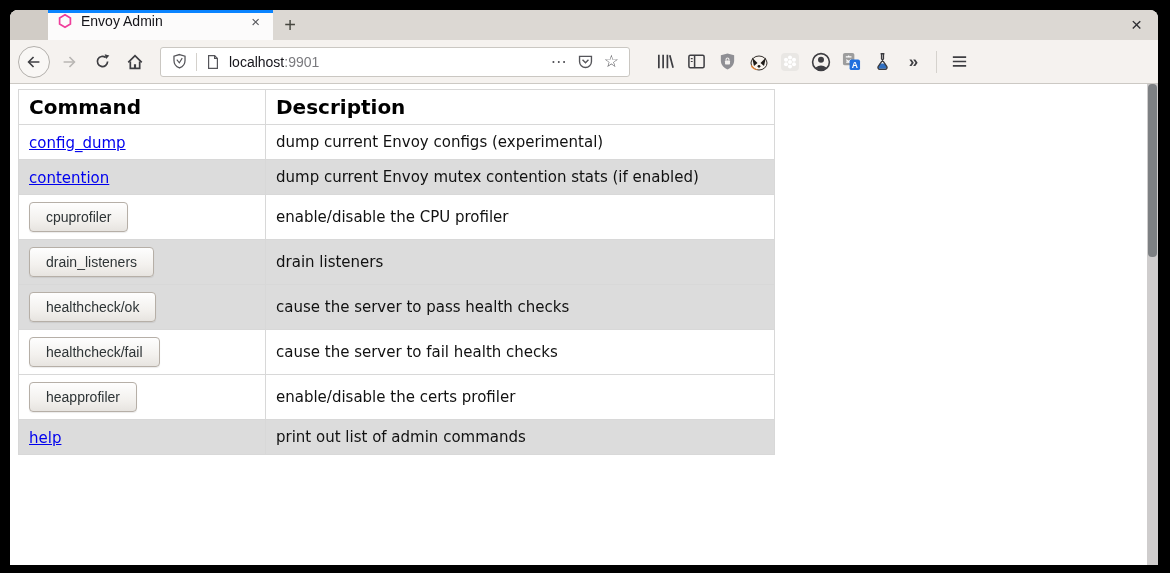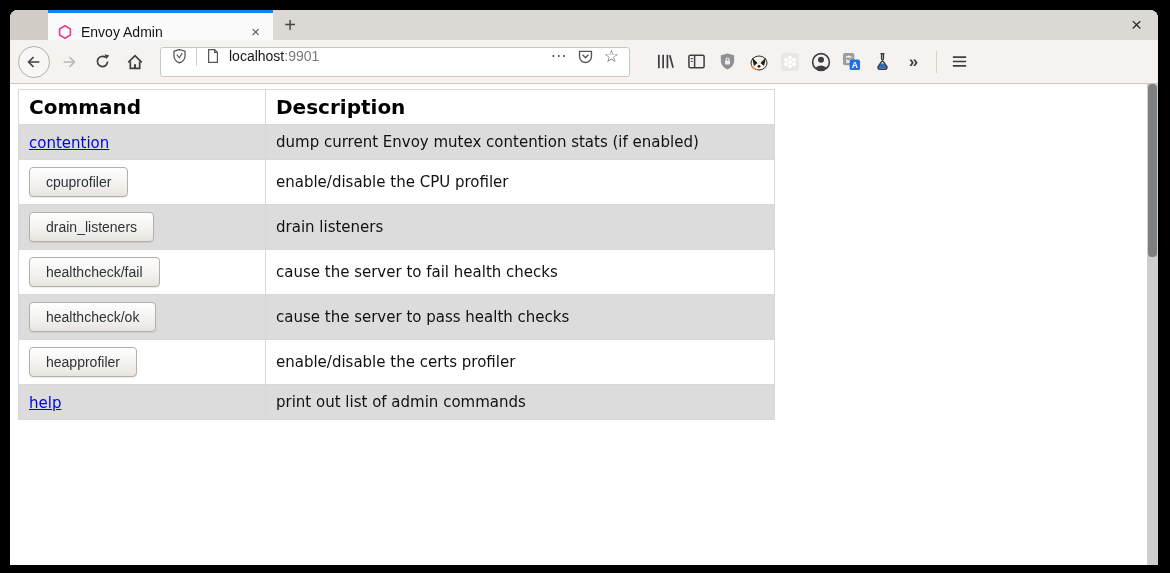--- a/index.html
+++ b/index.html
@@ -14,37 +14,37 @@
   body{background:#000;font-family:"Liberation Sans",sans-serif;position:relative;}
 
   .window{position:absolute;left:10px;top:10px;width:1148px;height:555px;
           border-radius:8px 8px 0 0;overflow:hidden;background:#fff;
           display:flex;flex-direction:column;}
 
   
   .tabbar{height:30px;background:#dcd8d3;display:flex;align-items:stretch;flex:none;}
   .tab-spacer{width:38px;background:#d1ccc6;flex:none;}
   .tab{width:225px;background:#fcfbfb;border-top:3px solid var(--accent-blue);
-       display:flex;align-items:flex-end;padding:0 9px;flex:none;cursor:default;}
+       display:flex;align-items:flex-start;padding:0 9px;flex:none;cursor:default;}
   .tab-favicon{width:16px;height:16px;flex:none;display:flex;align-items:center;}
   .tab-title{font-size:14px;color:#15141a;margin-left:8px;white-space:nowrap;overflow:hidden;}
   .tab-close{margin-left:auto;font-size:15px;color:#57575c;padding:0 4px;}
   .newtab-btn{width:34px;display:flex;align-items:center;justify-content:center;
               font-size:20px;color:#46463f;}
   .win-close{margin-left:auto;display:flex;align-items:center;padding:0 16px;
              font-size:19px;color:#2f2f33;}
 
   
   .toolbar{height:44px;background:#f5f2ef;border-bottom:1px solid #ccc9c4;
            display:flex;align-items:center;padding:0 8px;flex:none;}
   .nav-btn{width:28px;height:28px;display:flex;align-items:center;justify-content:center;
            margin-right:5px;flex:none;}
   .nav-back{width:32px;height:32px;border:1px solid #b3b0ac;border-radius:50%;background:#f9f7f5;}
   .urlbar{width:470px;height:30px;background:#fff;border:1px solid #cac7c2;border-radius:3px;
-          display:flex;padding:0 10px;margin-left:6px;flex:none;}
+          display:flex;align-items:center;padding:0 10px;margin-left:6px;flex:none;}
   .url-divider{width:1px;height:18px;background:#d4d1cc;margin:0 8px;flex:none;}
   .url-text{font-size:14px;color:#15141a;margin-left:8px;white-space:nowrap;}
   .url-port{color:#7a7a7e;}
   .url-spacer{flex:1;}
   .glyph-btn{font-size:16px;color:#57575c;margin-left:10px;flex:none;line-height:1;}
   .star-btn{font-size:17px;}
   .searchbar{width:152px;height:30px;background:#fff;border:1px solid #cac7c2;border-radius:3px;
              display:flex;align-items:center;padding:0 8px;margin-left:14px;flex:none;}
   .searchbar input{border:none;outline:none;flex:1;min-width:0;font-size:14px;
                    font-family:"Liberation Sans",sans-serif;color:#15141a;background:transparent;}
@@ -238,39 +238,43 @@
           <col class="c1">
           <col>
         </colgroup>
       <thead>
         <tr>
           <th>Command</th>
           <th>Description</th>
         </tr>
       </thead>
       <tbody>
+          <tr class="row-link">
+            <td><a class="cmd" href="#">config_dump</a></td>
+            <td class="desc">dump current Envoy configs (experimental)</td>
+          </tr>
           <tr class="row-link alt">
             <td><a class="cmd" href="#">contention</a></td>
             <td class="desc">dump current Envoy mutex contention stats (if enabled)</td>
           </tr>
           <tr class="row-button">
             <td><button class="cmd">cpuprofiler</button></td>
             <td class="desc">enable/disable the CPU profiler</td>
           </tr>
           <tr class="row-button alt">
             <td><button class="cmd">drain_listeners</button></td>
             <td class="desc">drain listeners</td>
           </tr>
+          <tr class="row-button alt">
+            <td><button class="cmd">healthcheck/ok</button></td>
+            <td class="desc">cause the server to pass health checks</td>
+          </tr>
           <tr class="row-button">
             <td><button class="cmd">healthcheck/fail</button></td>
             <td class="desc">cause the server to fail health checks</td>
-          </tr>
-          <tr class="row-button alt">
-            <td><button class="cmd">healthcheck/ok</button></td>
-            <td class="desc">cause the server to pass health checks</td>
           </tr>
           <tr class="row-button">
             <td><button class="cmd">heapprofiler</button></td>
             <td class="desc">enable/disable the certs profiler</td>
           </tr>
           <tr class="row-link alt">
             <td><a class="cmd" href="#">help</a></td>
             <td class="desc">print out list of admin commands</td>
           </tr>
         </tbody>

